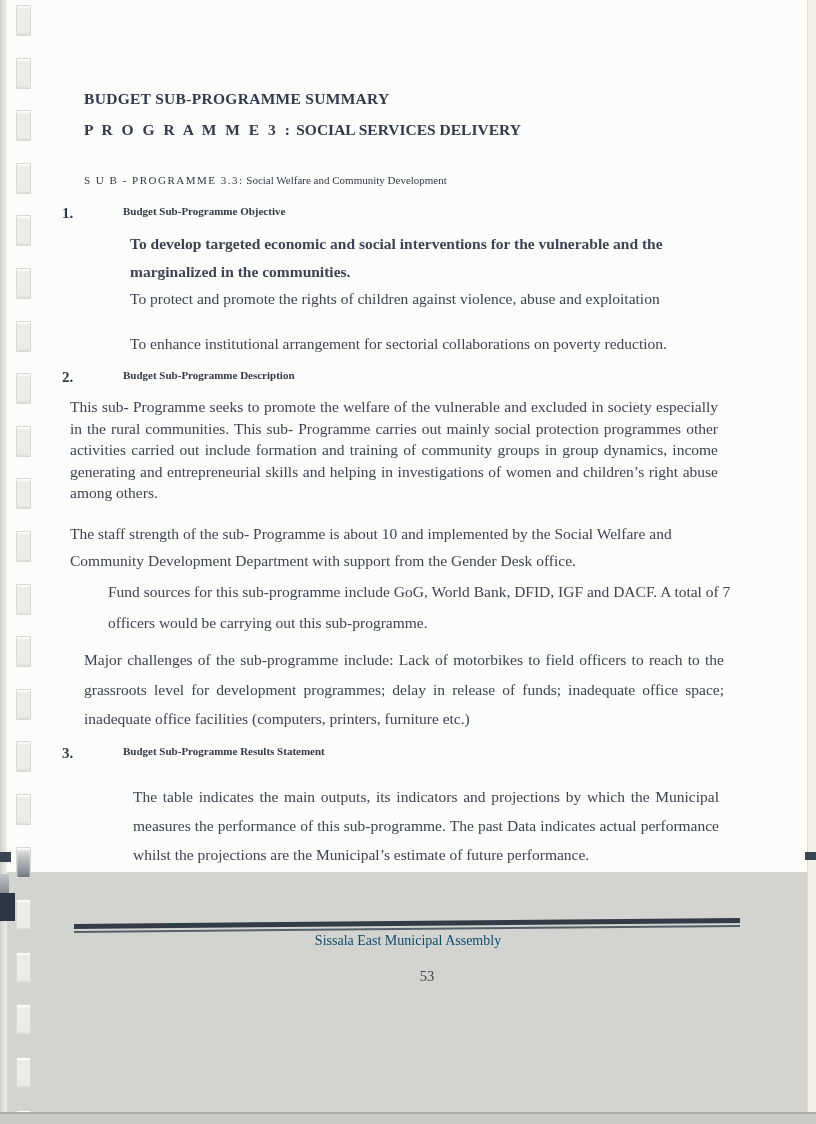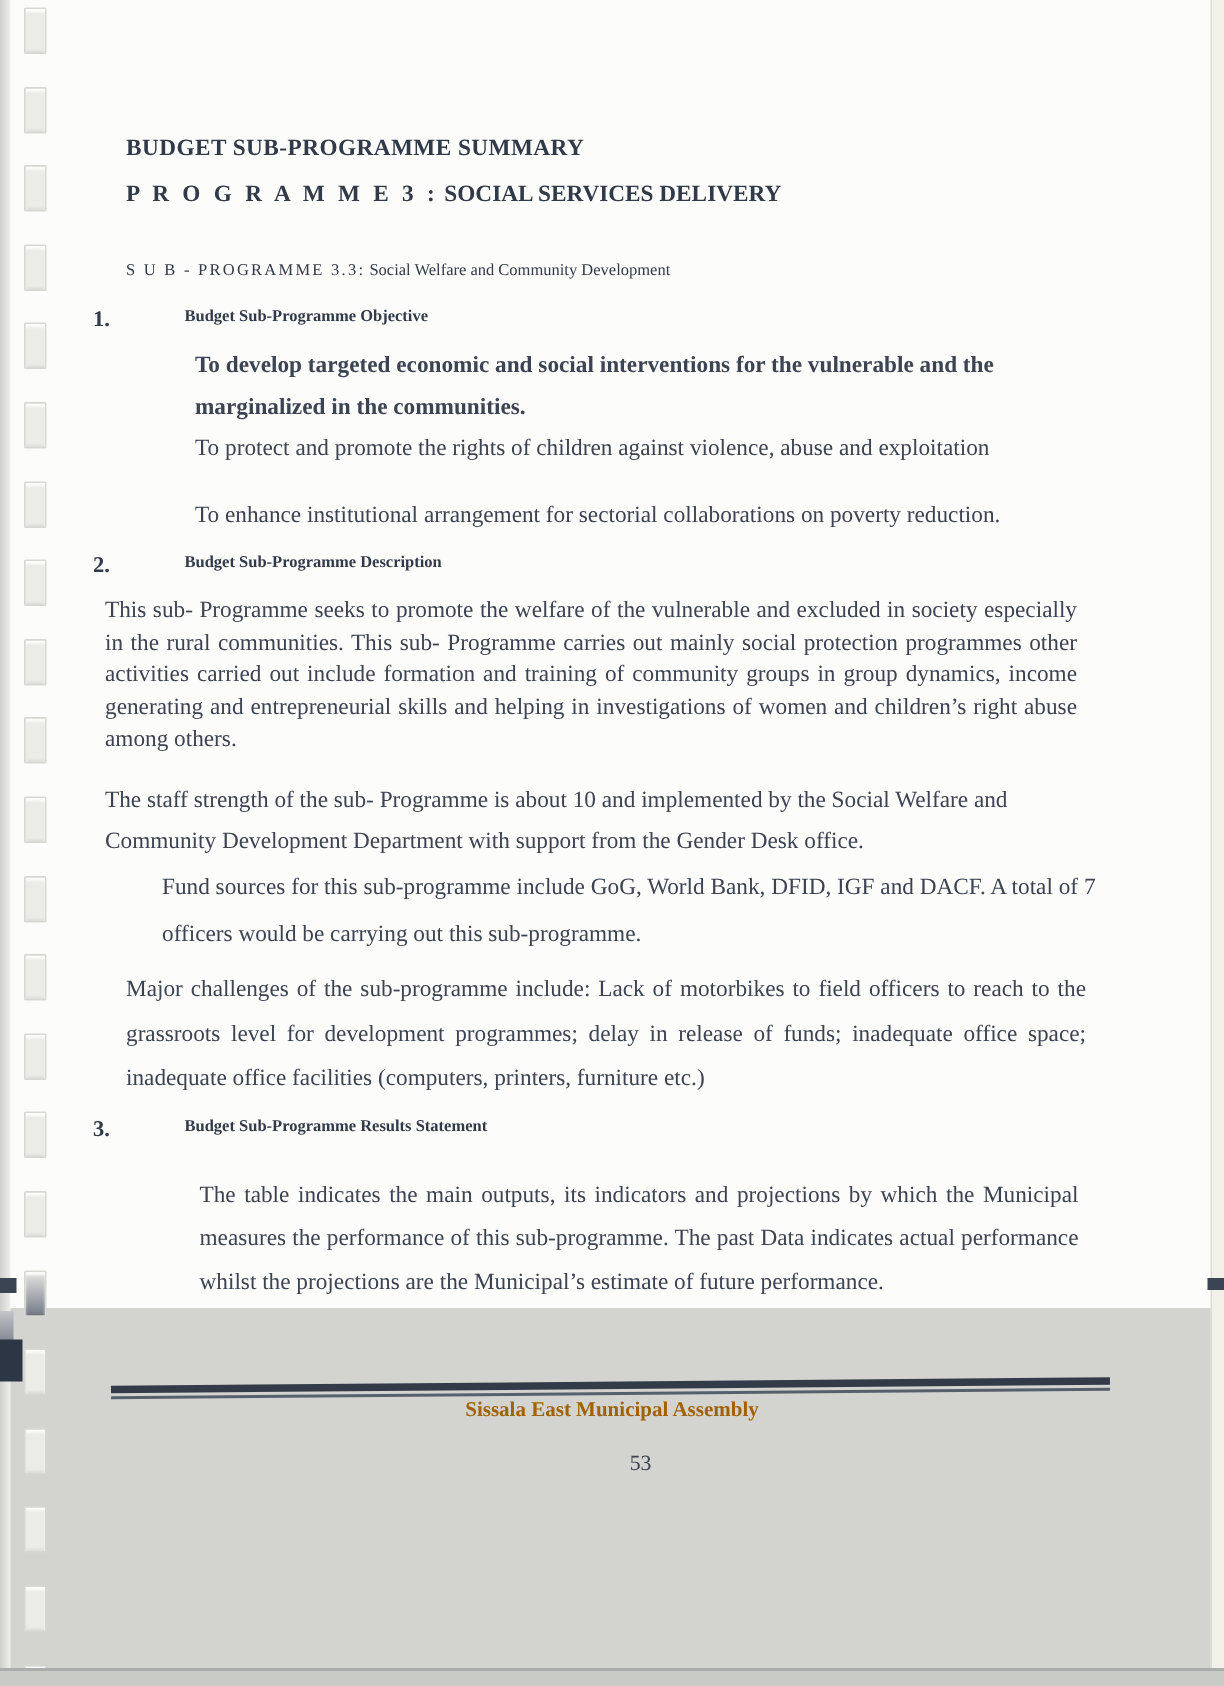--- a/index.html
+++ b/index.html
@@ -60,21 +60,21 @@
   #results-para{left:133px;top:782px;width:586px;line-height:29px;text-align:justify;}
   
   .footer-rule{
     position:absolute;left:74px;top:921px;width:666px;
     transform:rotate(-0.5deg);
   }
   .footer-rule .thick{height:5px;background:#333b49;}
   .footer-rule .thin{height:2px;background:#565f6c;margin-top:2px;}
   .footer-org{
     position:absolute;left:0;top:933px;width:816px;text-align:center;
-    font-size:14px;font-weight:bold;color:#a16207;
+    font-size:14px;font-weight:normal;color:#0c4a6e;
   }
   .page-num{
     position:absolute;left:0;top:968px;width:812px;text-align:center;
     font-size:14.5px;color:#3c4352;margin-left:21px;
   }
 </style>
 </head>
 <body>
 
 <div id="scan-page">

